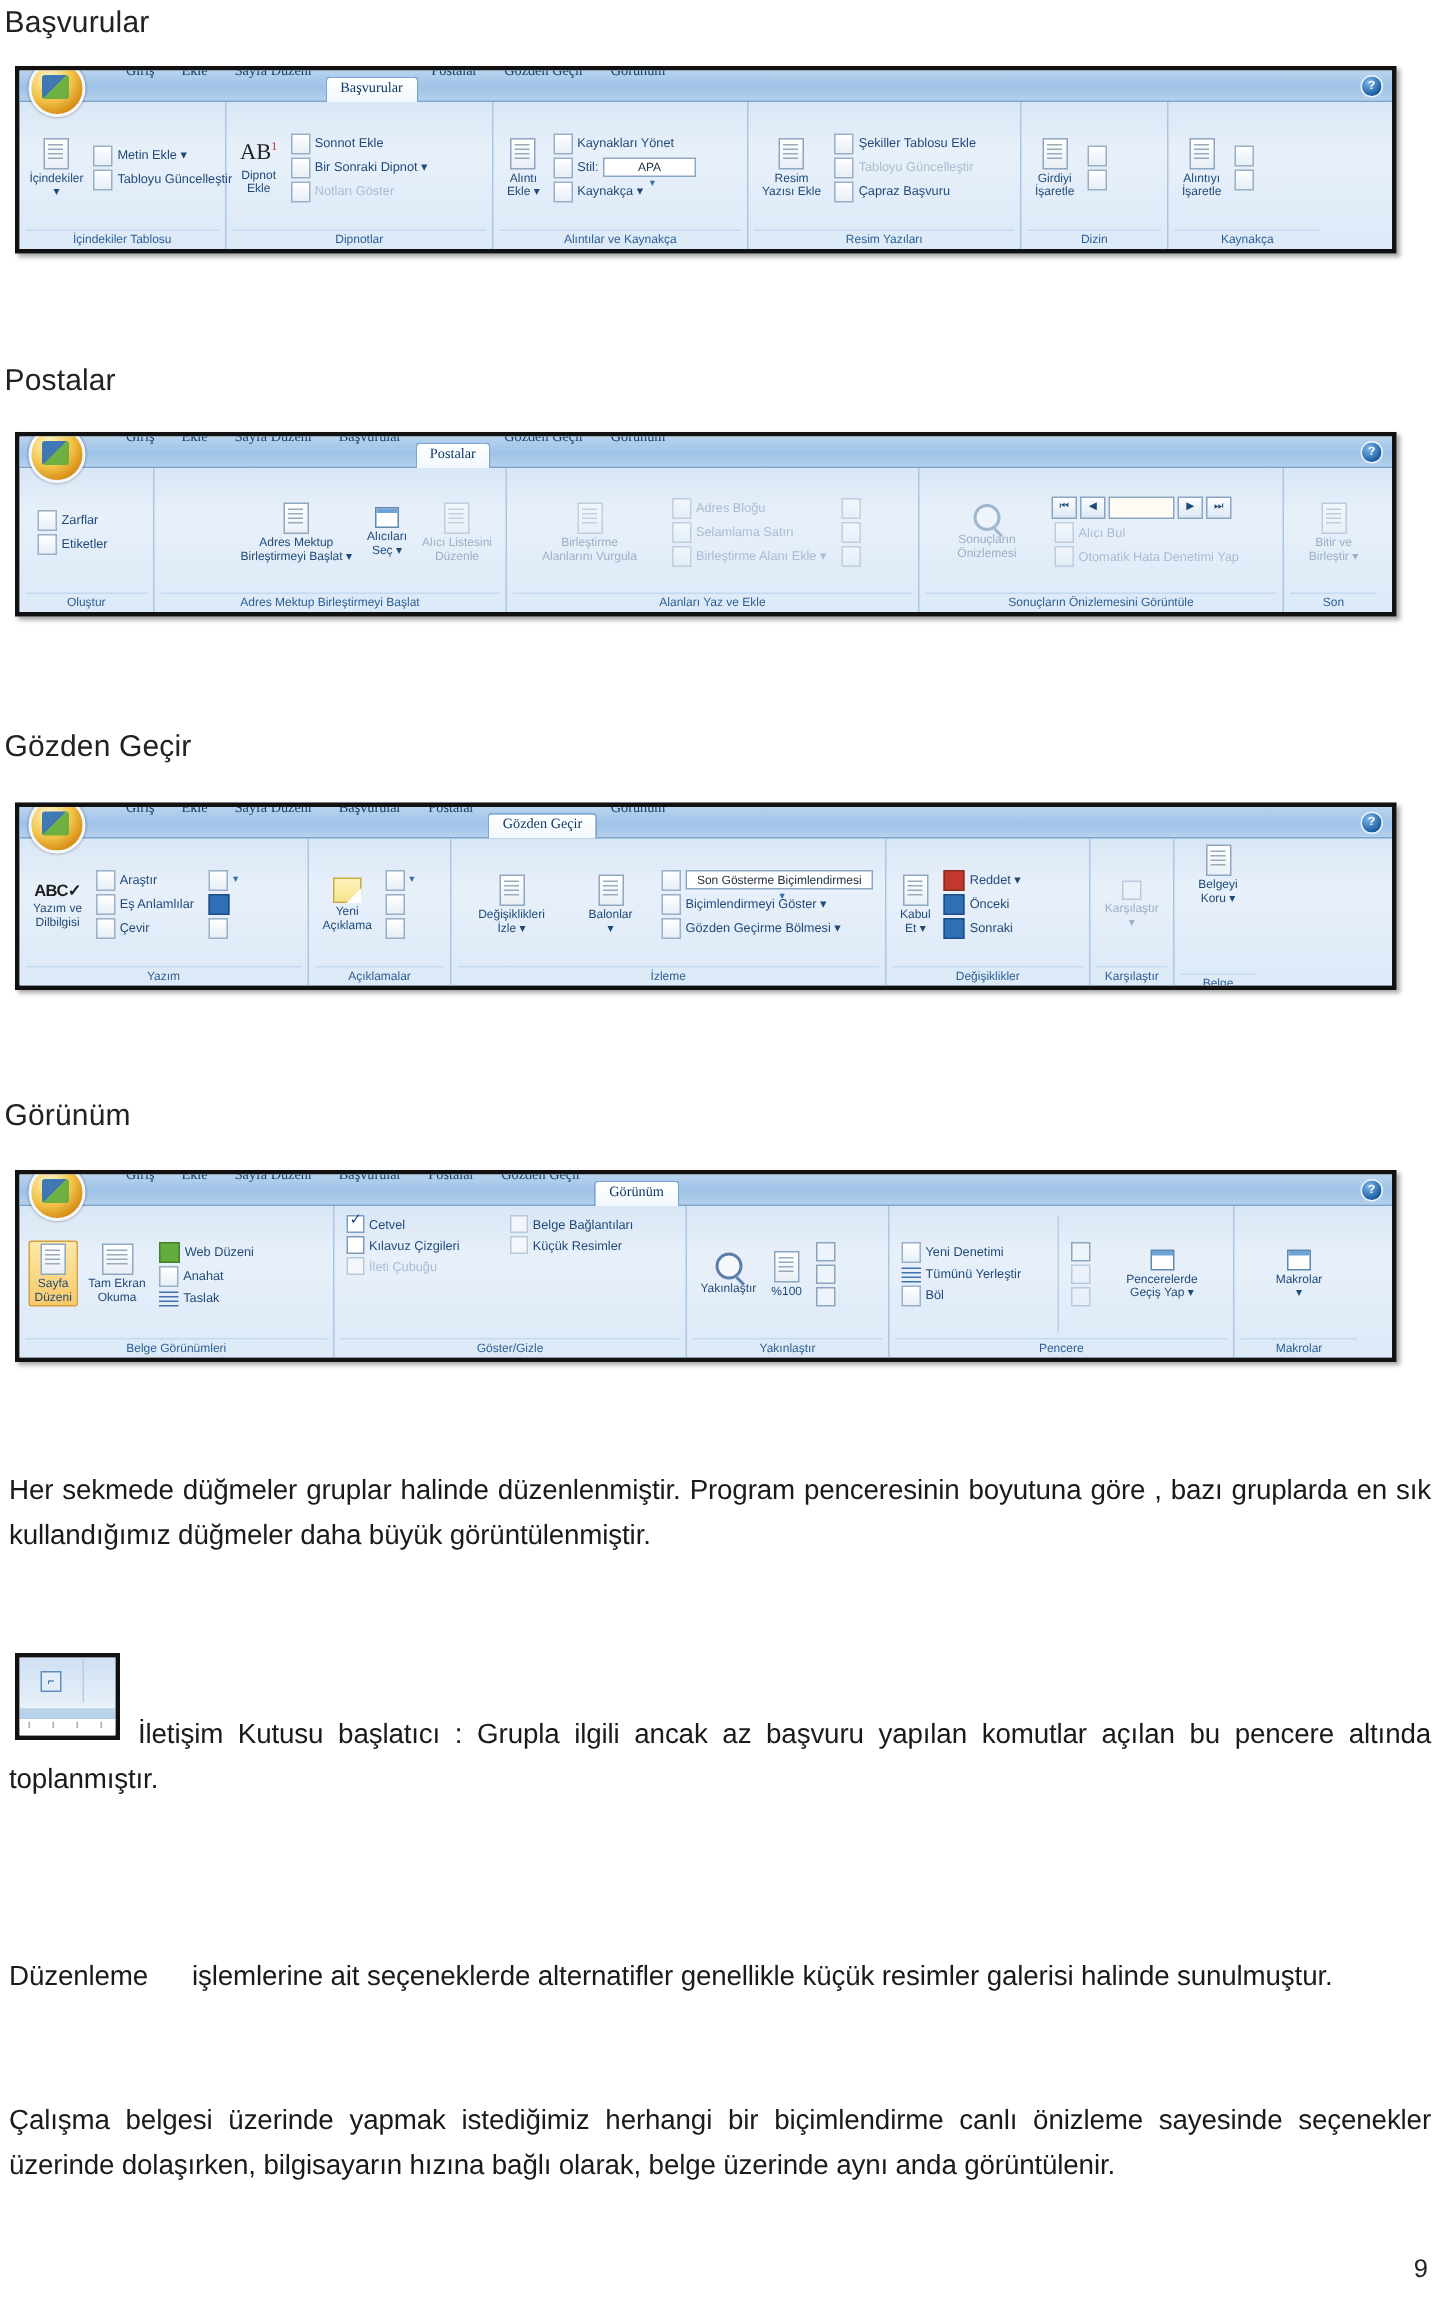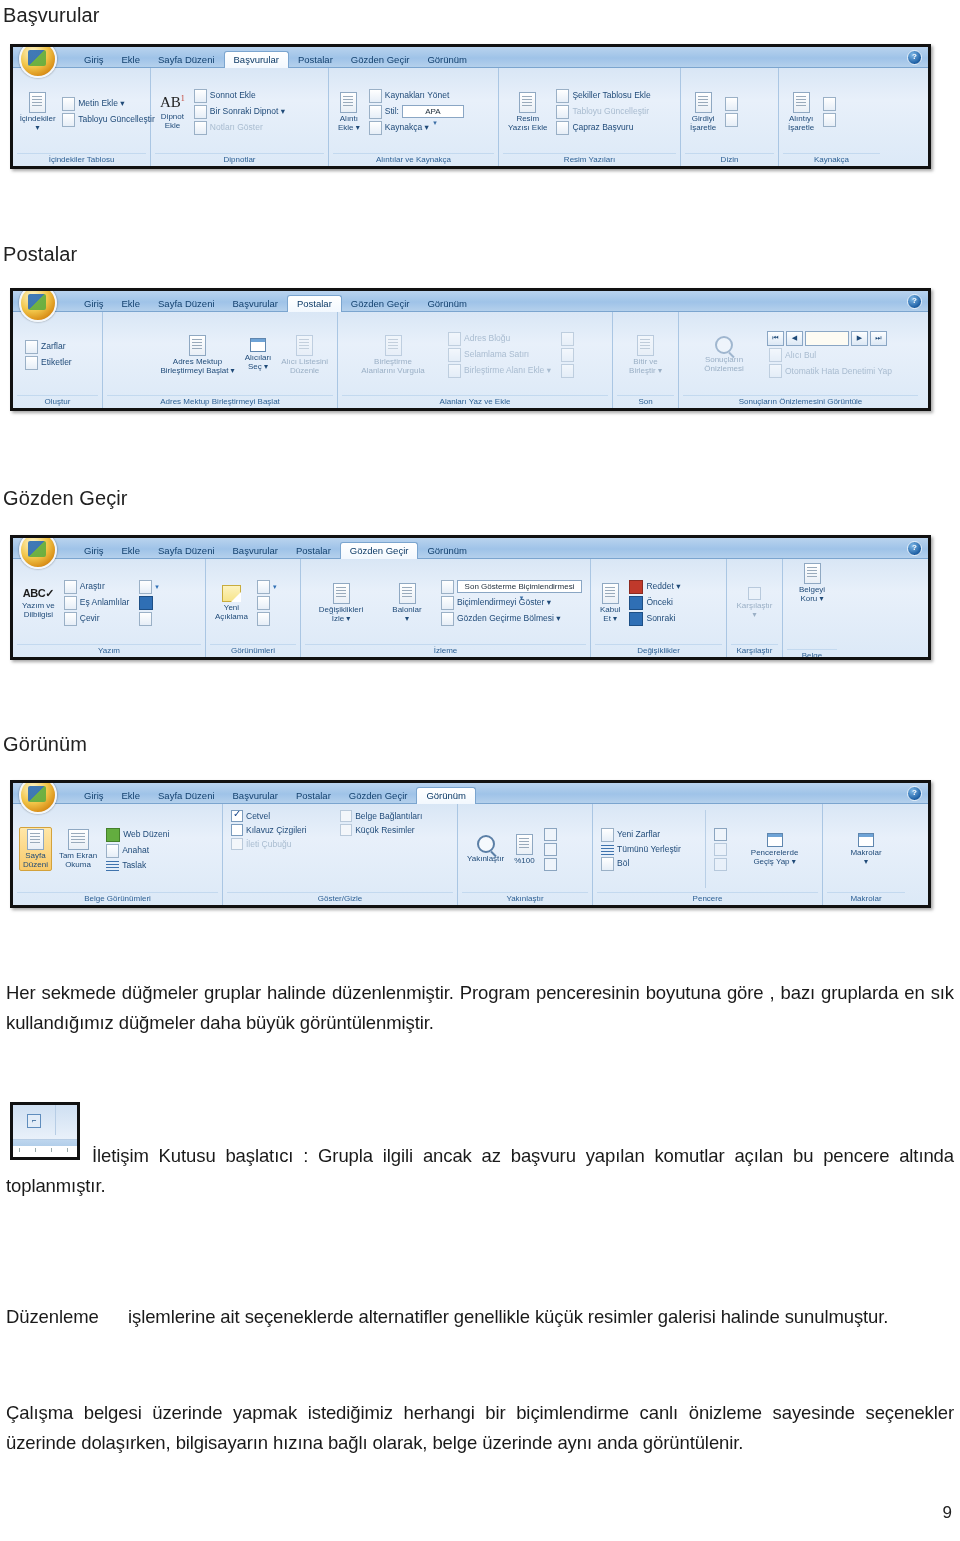--- a/index.html
+++ b/index.html
@@ -49,22 +49,22 @@
     border:2px solid #f3f7fb;
     box-shadow:0 0 2px rgba(0,0,0,0.5);
     overflow:hidden;
   }
   .orb::after{
     content:""; position:absolute; left:7px; top:8px; width:18px; height:16px;
     background:linear-gradient(135deg,#2f6fb5 0%, #2f6fb5 48%, #63ad3f 48%, #63ad3f 100%);
     border-radius:2px; opacity:.92;
   }
   .tab {
-    font-size:9.5px; color:#13416e; padding:3px 9px 3px 9px;
-    white-space:nowrap; line-height:1;
+    font-size:9.5px; color:#13416e; padding:3px 9px 14px 9px;
+    white-space:nowrap; line-height:1;font-family:Liberation Serif, serif;
   }
   .tab.active {
     background:linear-gradient(#ffffff,#f2f8fe);
     border:1px solid #7ba5cf; border-bottom:none;
     border-radius:3px 3px 0 0; color:#0d3a66;
     margin-bottom:-1px; padding-bottom:4px;
   }
   .help-btn {
     position:absolute; right:6px; top:3px; width:13px; height:13px;
     border-radius:50%;
@@ -466,31 +466,20 @@
                   <span class="ic ic-sm" style="opacity:.5;"></span>
                 </div>
               <div class="smallbtn disabled">
                   <span class="ic ic-sm" style="opacity:.5;"></span>
                 </div>
             </div>
           </div>
           <div class="group-label">Alanları Yaz ve Ekle</div>
         </div>
 
-        <div class="group" style="width:66px;">
-          <div class="group-body" style="justify-content:center;">
-            <div class="bigbtn disabled">
-              <span class="ic ic-doc glyph" style="opacity:.5;"></span>
-              <span class="cap">Bitir ve</span>
-              <span class="cap">Birleştir ▾</span>
-            </div>
-          </div>
-          <div class="group-label">Son</div>
-        </div>
-
         <div class="group" style="width:243px;">
           <div class="group-body">
             <div class="bigbtn disabled" style="width:72px;">
               <span class="ic ic-mag glyph" style="opacity:.5;"></span>
               <span class="cap">Sonuçların</span>
               <span class="cap">Önizlemesi</span>
             </div>
             <div class="smallcol" style="flex:1;">
               <div class="navbtns">
                 <span class="navbtn">⏮</span>
@@ -503,20 +492,31 @@
                 <span class="ic ic-sm" style="opacity:.5;"></span>
                 <span>Alıcı Bul</span>
               </div>
               <div class="smallbtn disabled">
                 <span class="ic ic-sm" style="opacity:.5;"></span>
                 <span>Otomatik Hata Denetimi Yap</span>
               </div>
             </div>
           </div>
           <div class="group-label">Sonuçların Önizlemesini Görüntüle</div>
+        </div>
+
+        <div class="group" style="width:66px;">
+          <div class="group-body" style="justify-content:center;">
+            <div class="bigbtn disabled">
+              <span class="ic ic-doc glyph" style="opacity:.5;"></span>
+              <span class="cap">Bitir ve</span>
+              <span class="cap">Birleştir ▾</span>
+            </div>
+          </div>
+          <div class="group-label">Son</div>
         </div>
       </div>
     </div>
   </div>
 
   <div style="position:absolute; left:3px; top:487px;" class="section-heading">Gözden Geçir</div>
 
   <div class="ribbon-shot" style="position:absolute; left:10px; top:535px; width:915px; height:119px;">
     <div class="ribbon-inner">
       <div class="tabstrip">
@@ -583,21 +583,21 @@
                   <span class="caret-dn">▾</span>
                 </div>
               <div class="smallbtn">
                   <span class="ic ic-sm"></span>
                 </div>
               <div class="smallbtn">
                   <span class="ic ic-sm"></span>
                 </div>
             </div>
           </div>
-          <div class="group-label">Görünümleri</div>
+          <div class="group-label">Açıklamalar</div>
         </div>
 
         <div class="group" style="width:290px;">
           <div class="group-body">
             <div class="bigbtn" style="width:62px;">
               <span class="ic ic-doc glyph"></span>
               <span class="cap">Değişiklikleri</span>
               <span class="cap">İzle ▾</span>
             </div>
             <div class="bigbtn" style="width:50px;">
@@ -777,21 +777,21 @@
             </div>
           </div>
           <div class="group-label">Yakınlaştır</div>
         </div>
 
         <div class="group" style="width:230px;">
           <div class="group-body">
             <div class="smallcol" style="width:102px;">
               <div class="smallbtn">
                 <span class="ic ic-sm"></span>
-                <span>Yeni Zarflar</span>
+                <span>Yeni Denetimi</span>
               </div>
               <div class="smallbtn">
                 <span class="ic ic-lines"></span>
                 <span>Tümünü Yerleştir</span>
               </div>
               <div class="smallbtn">
                 <span class="ic ic-sm"></span>
                 <span>Böl</span>
               </div>
             </div>

